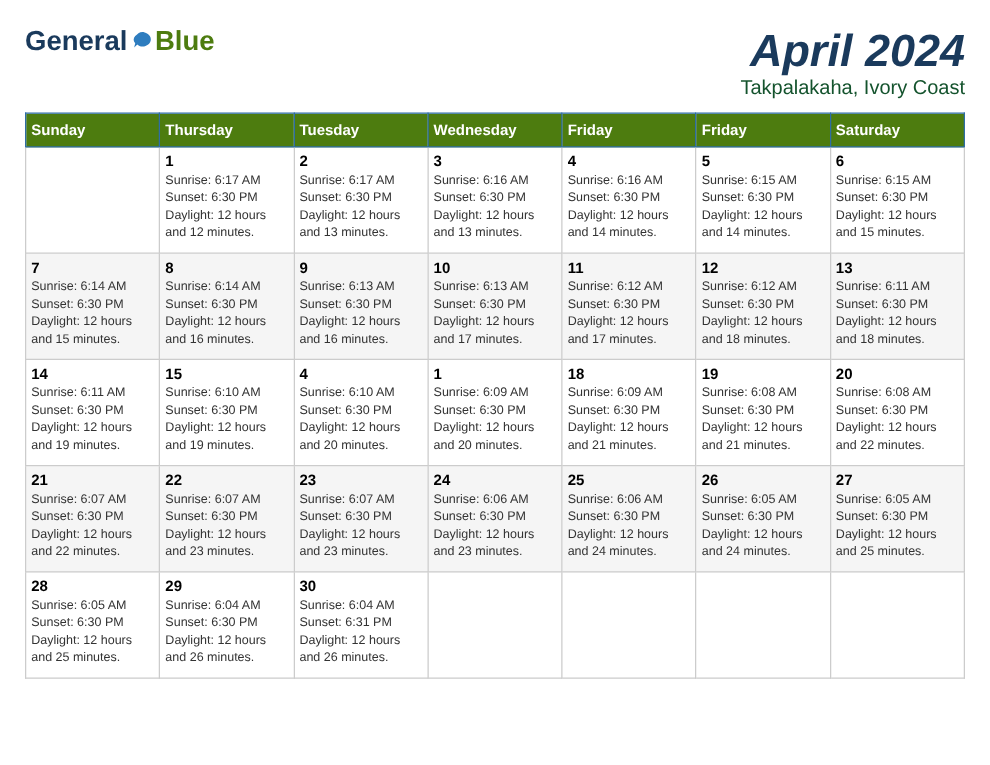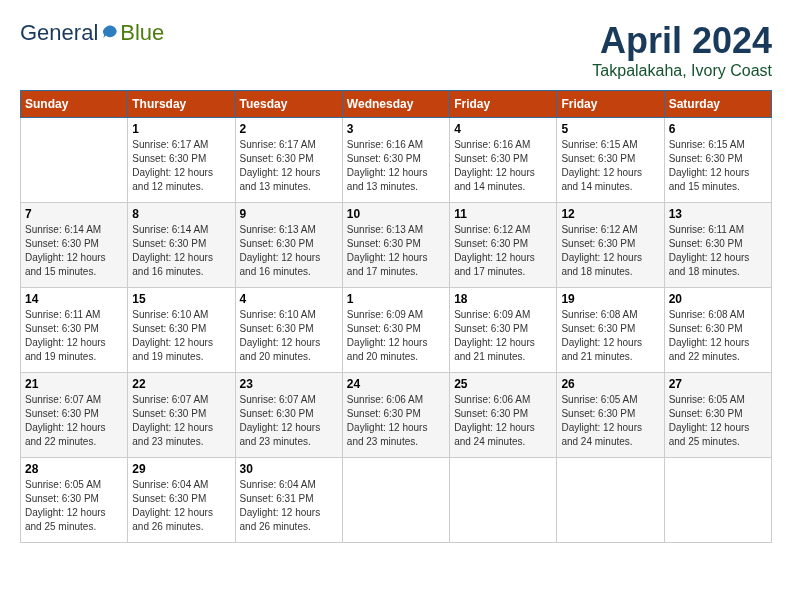--- a/index.html
+++ b/index.html
@@ -18,47 +18,48 @@
     }
     .logo {
       display: flex;
       flex-direction: column;
       align-items: flex-start;
     }
     .logo-text {
       display: flex;
       align-items: center;
       font-size: 22px;
-      font-weight: normal;
+      font-weight: bold;
       color: #1a3a5c;
     }
     .logo-general { color: #1a3a5c; }
     .logo-blue { color: #4d7c0f; }
     .logo-bird {
       width: 20px;
       height: 20px;
       margin-left: 2px;
     }
     .title-block { text-align: right; }
     .month-title {
       font-size: 36px;
       color: #1a3a5c;
       font-weight: bold;
+      font-style: italic;
     }
     .location {
       font-size: 16px;
       color: #14532d;
     }
     table {
       width: 100%;
       border-collapse: collapse;
       font-size: 11px;
     }
     thead tr {
-      background-color: #c2410c;
+      background-color: #4d7c0f;
       color: #fff;
     }
     thead th {
       padding: 6px 4px;
       text-align: left;
       font-size: 12px;
       border: 1px solid #2e6da4;
     }
     tbody td {
       border: 1px solid #ccc;

